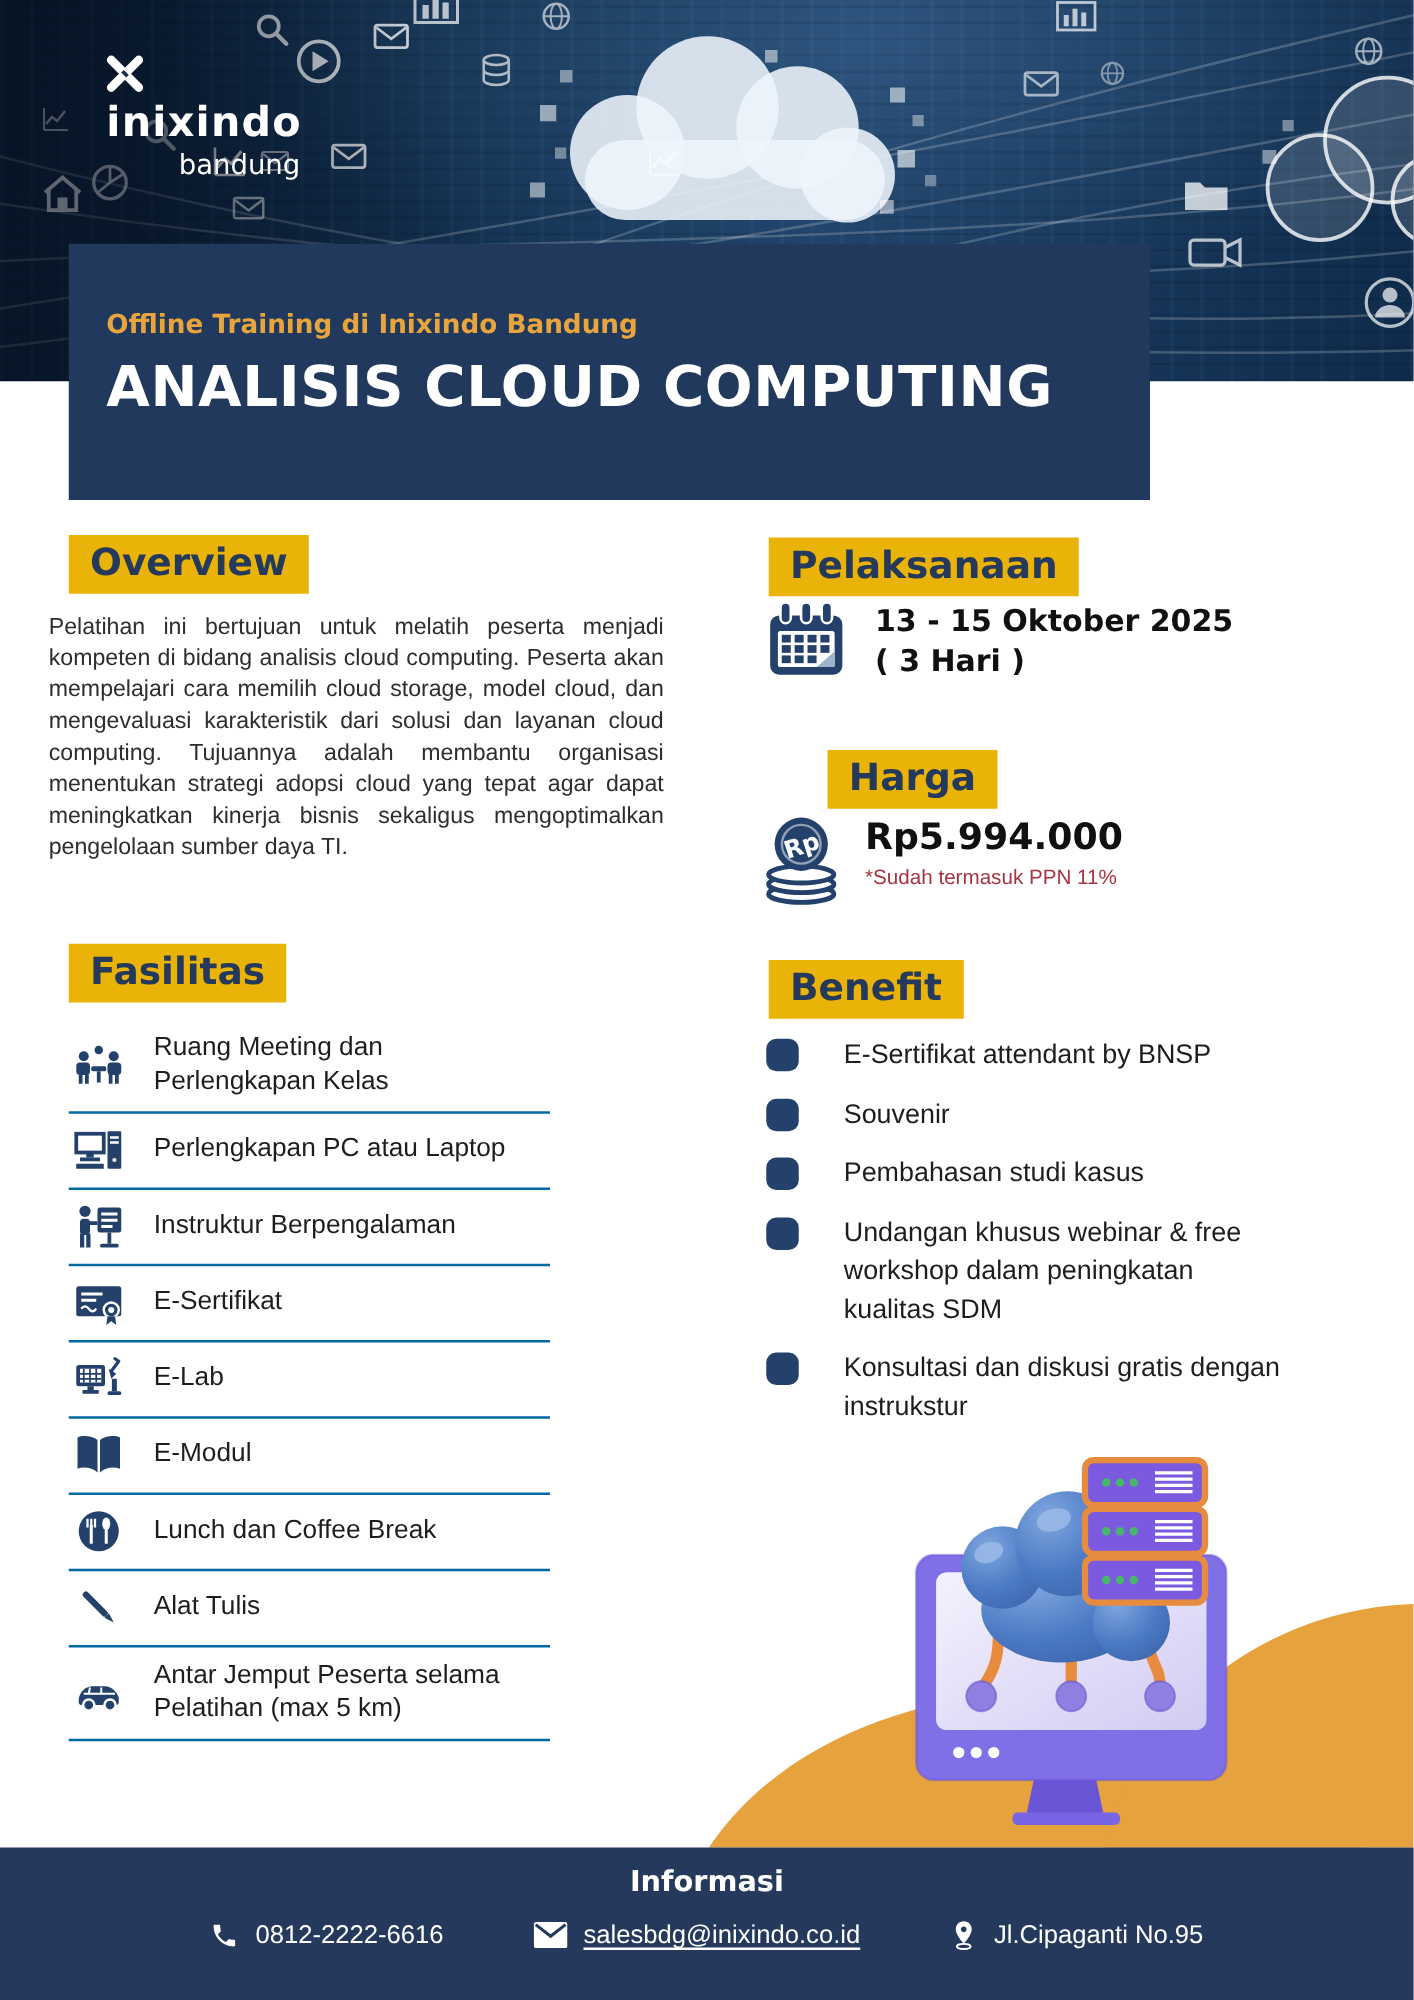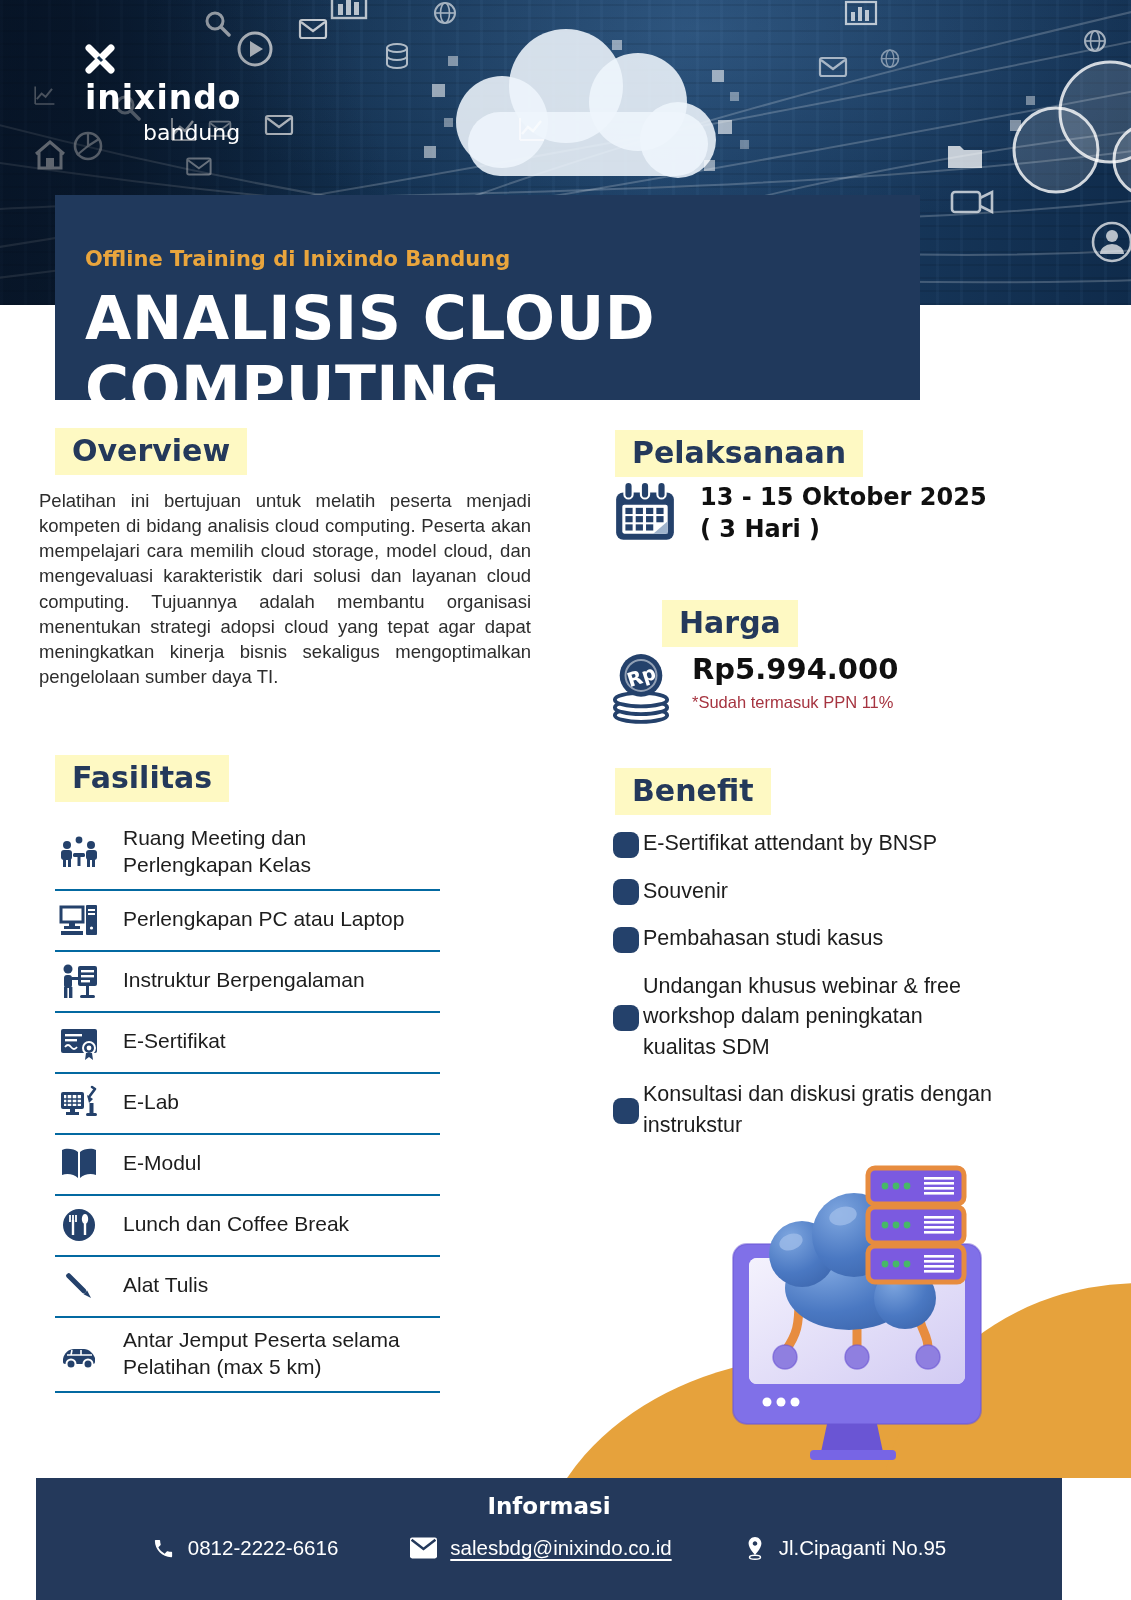--- a/index.html
+++ b/index.html
@@ -21,55 +21,55 @@
   .hero svg{position:absolute;left:0;top:0;}
 
   .logo{left:85px;top:44px;width:180px;height:110px;color:#fff;z-index:5;}
   .logo-x{position:absolute;left:12px;top:0;}
   .logo-name{position:absolute;left:0;top:34px;font-family:"DejaVu Sans",sans-serif;font-weight:bold;font-size:33px;letter-spacing:1px;text-align:center;}
   .logo-city{position:absolute;left:58px;top:76px;font-family:"DejaVu Sans",sans-serif;font-weight:normal;font-size:22px;}
 
   
   .banner{left:55px;top:195px;width:865px;height:205px;background:#20395c;z-index:6;box-sizing:border-box;padding:52px 0 0 30px;}
   .banner-subtitle{color:#e9a53d;font-family:"DejaVu Sans",sans-serif;font-weight:bold;font-size:21px;}
-  .banner-title{color:#ffffff;font-family:"DejaVu Sans",sans-serif;font-weight:bold;font-size:60px;letter-spacing:.5px;margin-top:12px;}
-
-  
-  .chip{display:inline-block;background:#fef9c3;color:#24395b;font-family:"DejaVu Sans",sans-serif;
+  .banner-title{color:#ffffff;font-family:"DejaVu Sans",sans-serif;font-weight:bold;font-size:45px;letter-spacing:.5px;margin-top:12px;}
+
+  
+  .chip{display:inline-block;background:#eab308;color:#24395b;font-family:"DejaVu Sans",sans-serif;
     font-weight:bold;font-size:30px;padding:5px 17px 7px 17px;}
 
   
   .overview-body{left:39px;top:488px;width:492px;font-size:18.5px;line-height:1.36;color:#2d2d2d;text-align:justify;}
 
   
   .schedule-row{left:612px;top:480px;display:flex;align-items:center;gap:22px;}
   .schedule-text{font-family:"DejaVu Sans",sans-serif;font-weight:bold;font-size:24px;color:#101010;line-height:1.35;}
   .price-row{left:610px;top:652px;display:flex;align-items:flex-start;gap:20px;}
   .price-amount{font-family:"DejaVu Sans",sans-serif;font-weight:bold;font-size:29px;color:#101010;}
   .price-note{font-size:16.5px;color:#a63440;margin-top:7px;}
 
   
   .f-list{left:55px;top:816px;width:385px;}
   .f-item{display:flex;align-items:center;gap:20px;padding:9px 0 10px 0;border-bottom:2px solid #0369a1;}
   .f-icon{width:48px;flex:0 0 48px;display:flex;justify-content:center;align-items:center;}
   .f-label{font-size:21px;color:#1d1d1d;line-height:1.28;white-space:pre-line;}
 
   
   .b-list{left:613px;top:828px;width:478px;display:flex;flex-direction:column;gap:17px;}
-  .b-item{display:flex;gap:4px;align-items:center;}
+  .b-item{display:flex;gap:36px;}
   .b-bullet{width:26px;height:26px;border-radius:8px;background:#24416b;flex:0 0 26px;margin-top:3px;}
   .b-label{font-size:21.5px;color:#1d1d1d;line-height:1.42;white-space:pre-line;}
 
   
   .illu{left:0;top:1120px;width:1131px;height:358px;overflow:hidden;}
   .illu svg{position:absolute;left:531px;top:0;}
 
   
-  .footer{left:0;top:1478px;width:1026px;height:122px;background:#24395b;z-index:9;
-    display:flex;flex-direction:column;align-items:center;margin-left:36px;}
+  .footer{left:0;top:1478px;width:1131px;height:122px;background:#24395b;z-index:9;
+    display:flex;flex-direction:column;align-items:center;}
   .footer-heading{color:#fff;font-family:"DejaVu Sans",sans-serif;font-weight:bold;font-size:23px;margin-top:15px;}
   .contact-row{display:flex;gap:72px;margin-top:16px;align-items:center;}
   .contact{display:flex;align-items:center;gap:13px;color:#fff;font-size:20.5px;}
   .contact .u{text-decoration:underline;text-underline-offset:4px;}
 </style>
 </head>
 <body>
 
 <div class="abs hero">
   <svg width="1131" height="305" viewBox="0 0 1131 305">

